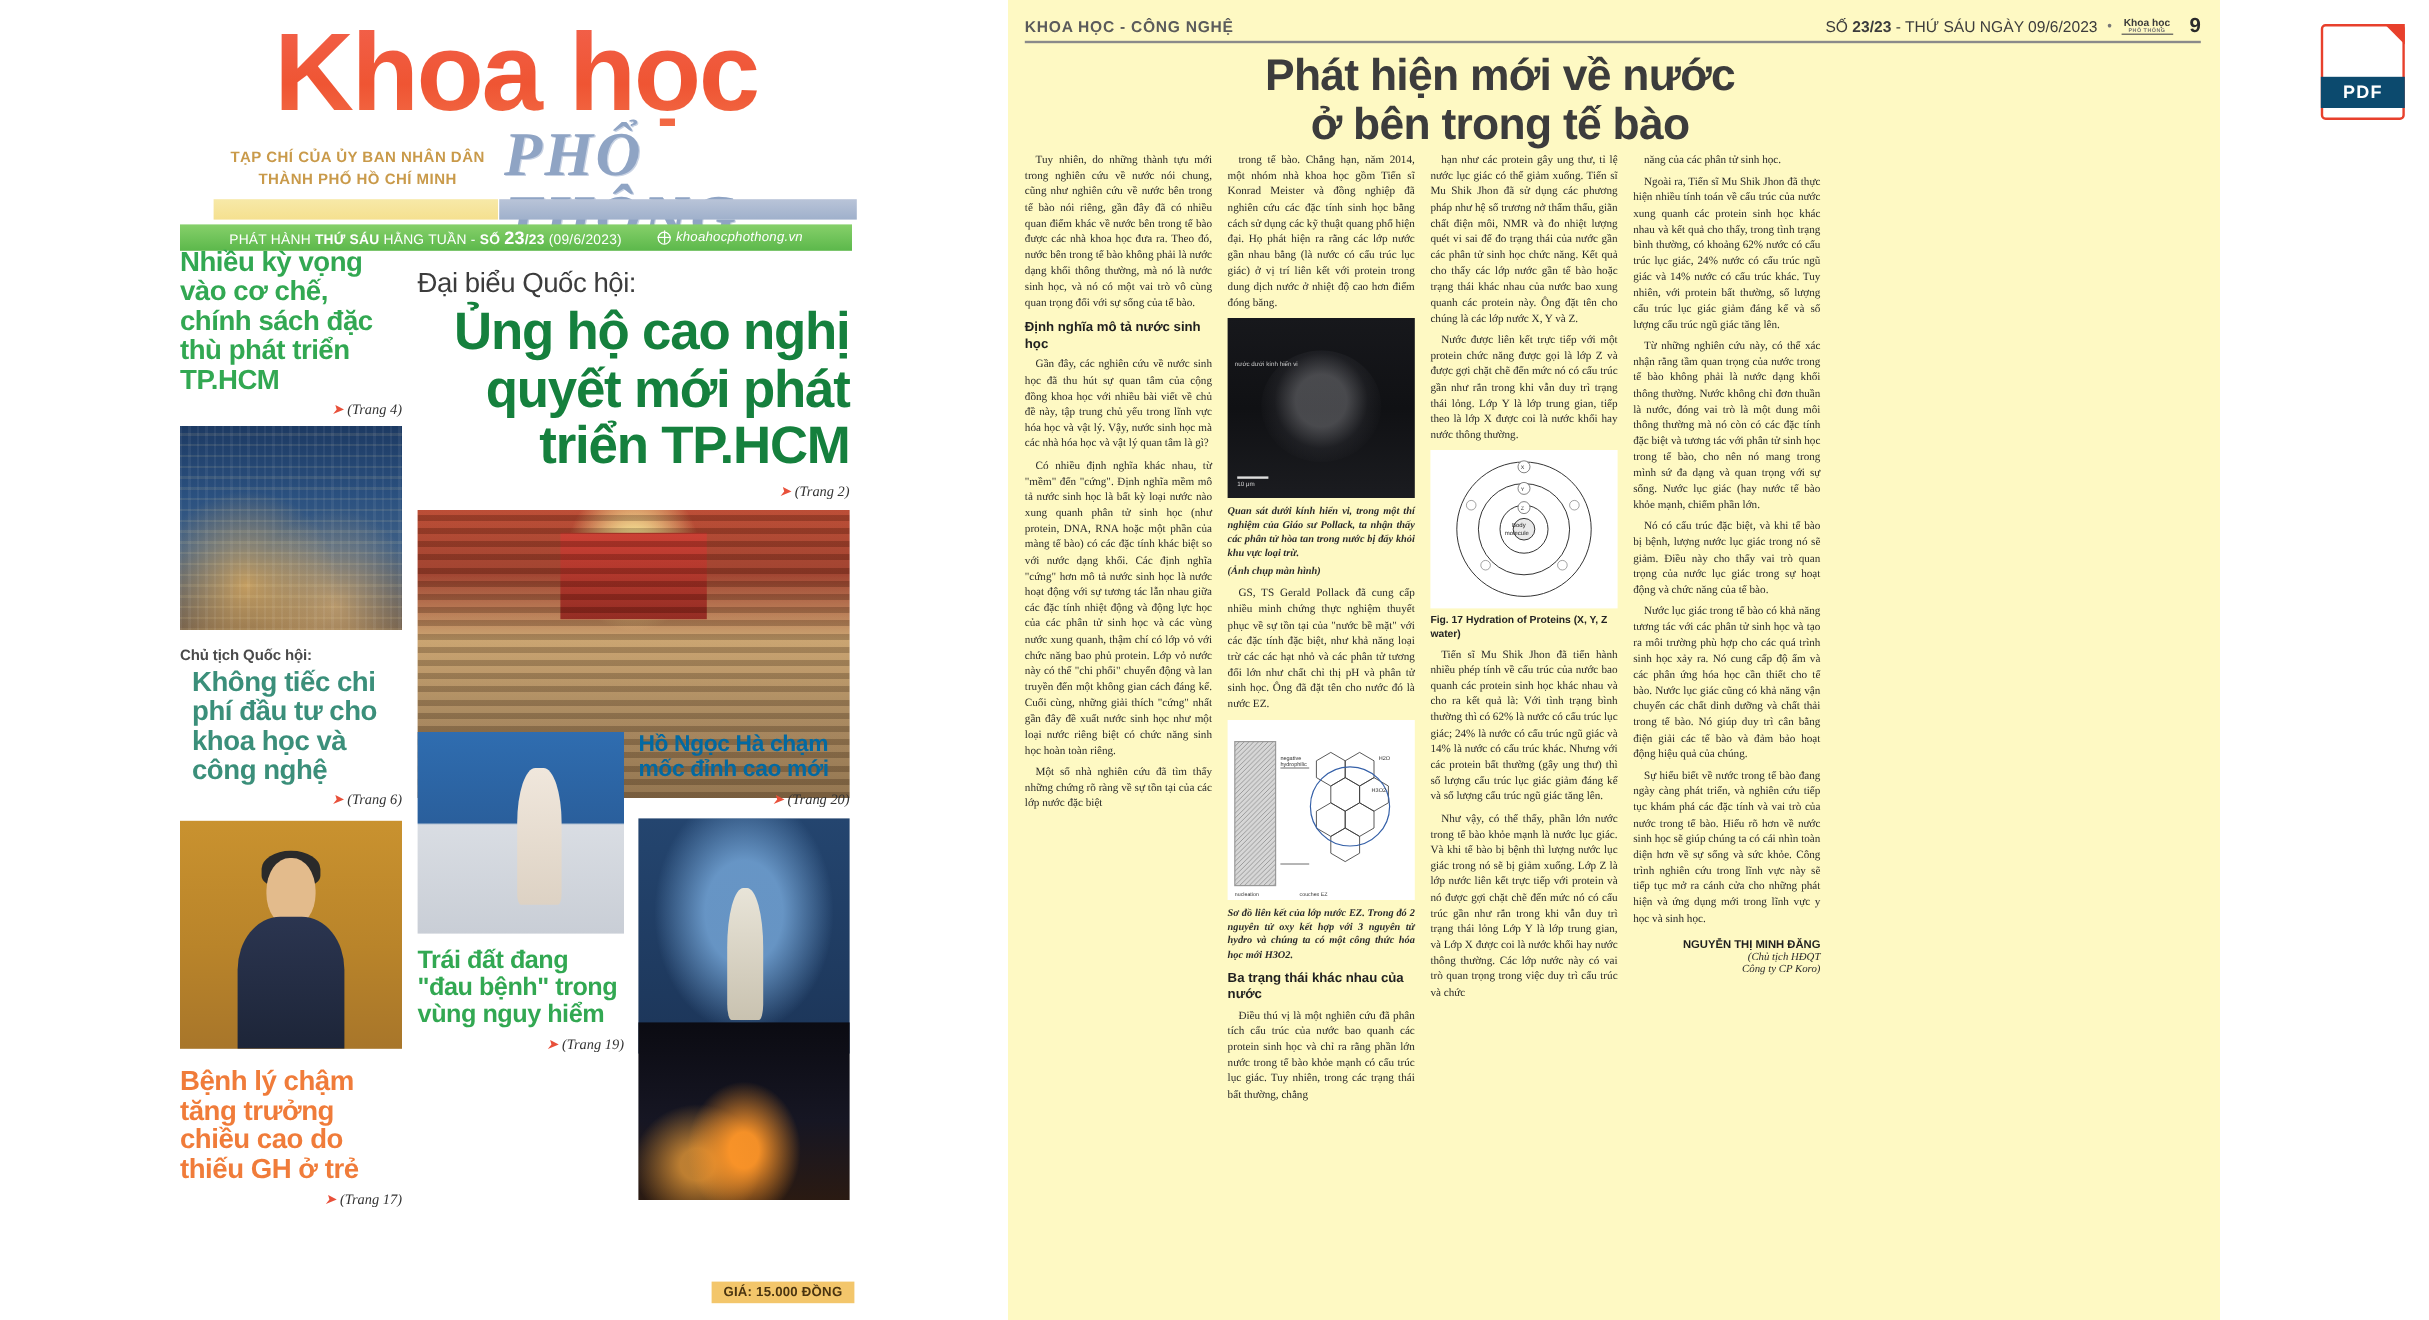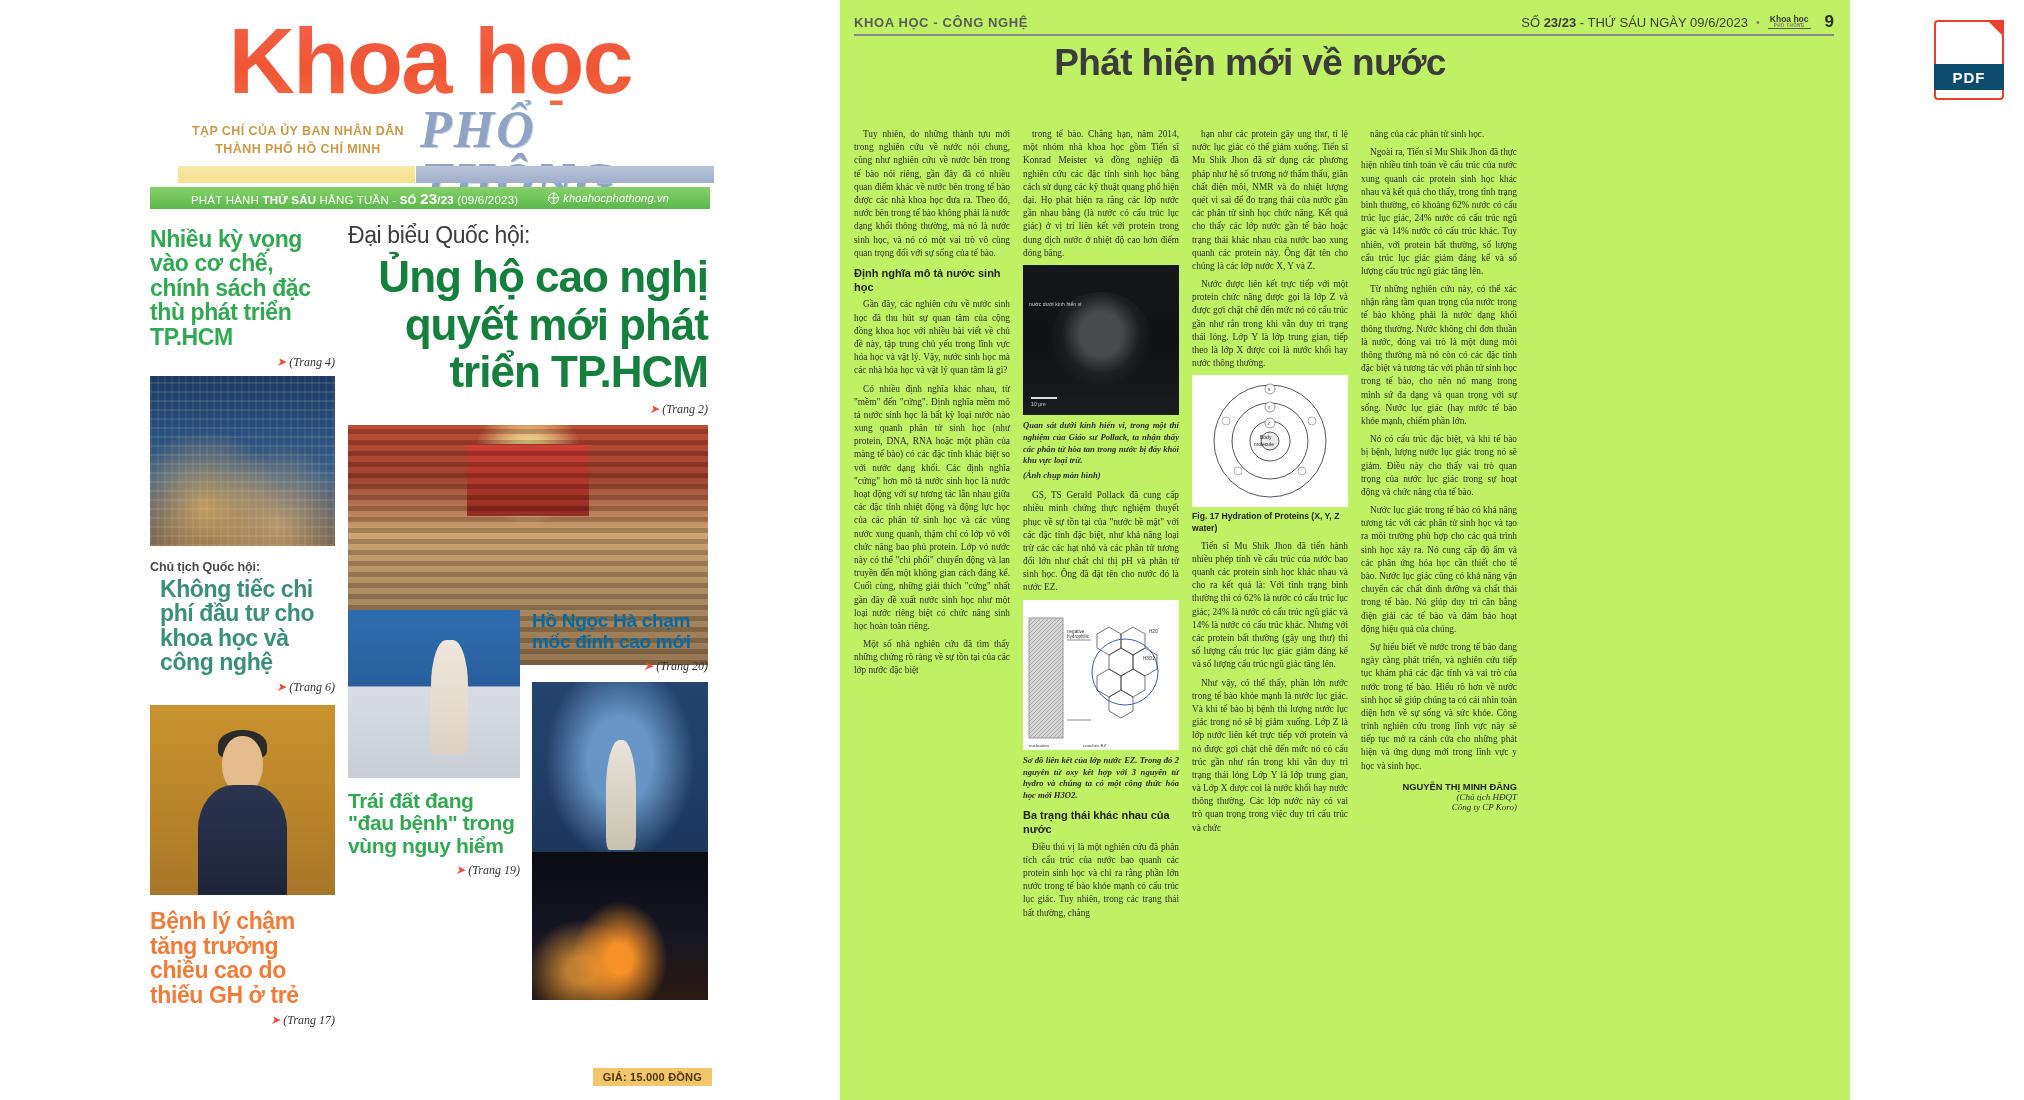--- a/index.html
+++ b/index.html
@@ -103,21 +103,21 @@
   .globe::before{
     content:""; position:absolute; left:50%; top:-1.3px; width:1.3px; height:11px;
     background:#fff; transform: translateX(-50%);
   }
   .globe::after{
     content:""; position:absolute; top:50%; left:-1.3px; width:11px; height:1.3px;
     background:#fff; transform: translateY(-50%);
   }
 
   
-  .cov-col-left { position: absolute; left: 30px; top: 227px; width: 185px; }
+  .cov-col-left { position: absolute; left: 30px; top: 206px; width: 185px; }
   .hl-green {
     color: #32a852; font-weight: bold; line-height: 1.06;
     font-size: 23px; letter-spacing: -0.4px;
   }
   .hl-teal { color: #3b8f7a; margin-left: 10px; }
   .hl-orange { color: #f07c3a; }
   .kicker {
     font-size: 12.5px; color: #4a4a4a; font-weight: bold;
     margin-bottom: 3px; letter-spacing: -0.1px;
   }
@@ -206,21 +206,21 @@
     font-size: 11px; font-weight: bold;
     padding: 3px 10px;
     letter-spacing: 0.2px;
   }
 
   
   .page-right {
     position: absolute;
     left: 840px; top: 0px;
     width: 1010px; height: 1100px;
-    background: #bef264;
+    background: #fef9c3;
     overflow: hidden;
   }
   .art-header {
     position: absolute; left: 14px; top: 12px; width: 980px;
     display: flex; align-items: center; justify-content: space-between;
   }
   .art-header .section {
     font-size: 13px; font-weight: bold; color: #5b5b5b;
     letter-spacing: 0.6px;
   }
@@ -444,20 +444,21 @@
           <span>Khoa học</span>
           <small>PHỔ THÔNG</small>
         </span>
         <span class="pagenum">9</span>
       </div>
     </div>
     <div class="art-rule"></div>
 
     <div class="art-title">
       <div>Phát hiện mới về nước</div>
+      <div>ở bên trong tế bào</div>
     </div>
 
     <div class="art-cols">
 
       <div class="art-col">
         <p>Tuy nhiên, do những thành tựu mới trong nghiên cứu về nước nói chung, cũng như nghiên cứu về nước bên trong tế bào nói riêng, gần đây đã có nhiều quan điểm khác về nước bên trong tế bào được các nhà khoa học đưa ra. Theo đó, nước bên trong tế bào không phải là nước dạng khối thông thường, mà nó là nước sinh học, và nó có một vai trò vô cùng quan trọng đối với sự sống của tế bào.</p>
         <h3>Định nghĩa mô tả nước sinh học</h3>
         <p>Gần đây, các nghiên cứu về nước sinh học đã thu hút sự quan tâm của cộng đồng khoa học với nhiều bài viết về chủ đề này, tập trung chủ yếu trong lĩnh vực hóa học và vật lý. Vậy, nước sinh học mà các nhà hóa học và vật lý quan tâm là gì?</p>
         <p>Có nhiều định nghĩa khác nhau, từ "mềm" đến "cứng". Định nghĩa mềm mô tả nước sinh học là bất kỳ loại nước nào xung quanh phân tử sinh học (như protein, DNA, RNA hoặc một phần của màng tế bào) có các đặc tính khác biệt so với nước dạng khối. Các định nghĩa "cứng" hơn mô tả nước sinh học là nước hoạt động với sự tương tác lẫn nhau giữa các đặc tính nhiệt động và động lực học của các phân tử sinh học và các vùng nước xung quanh, thậm chí có lớp vỏ với chức năng bao phủ protein. Lớp vỏ nước này có thể "chi phối" chuyển động và lan truyền đến một không gian cách đáng kể. Cuối cùng, những giải thích "cứng" nhất gần đây đề xuất nước sinh học như một loại nước riêng biệt có chức năng sinh học hoàn toàn riêng.</p>
         <p>Một số nhà nghiên cứu đã tìm thấy những chứng rõ ràng về sự tồn tại của các lớp nước đặc biệt</p>

